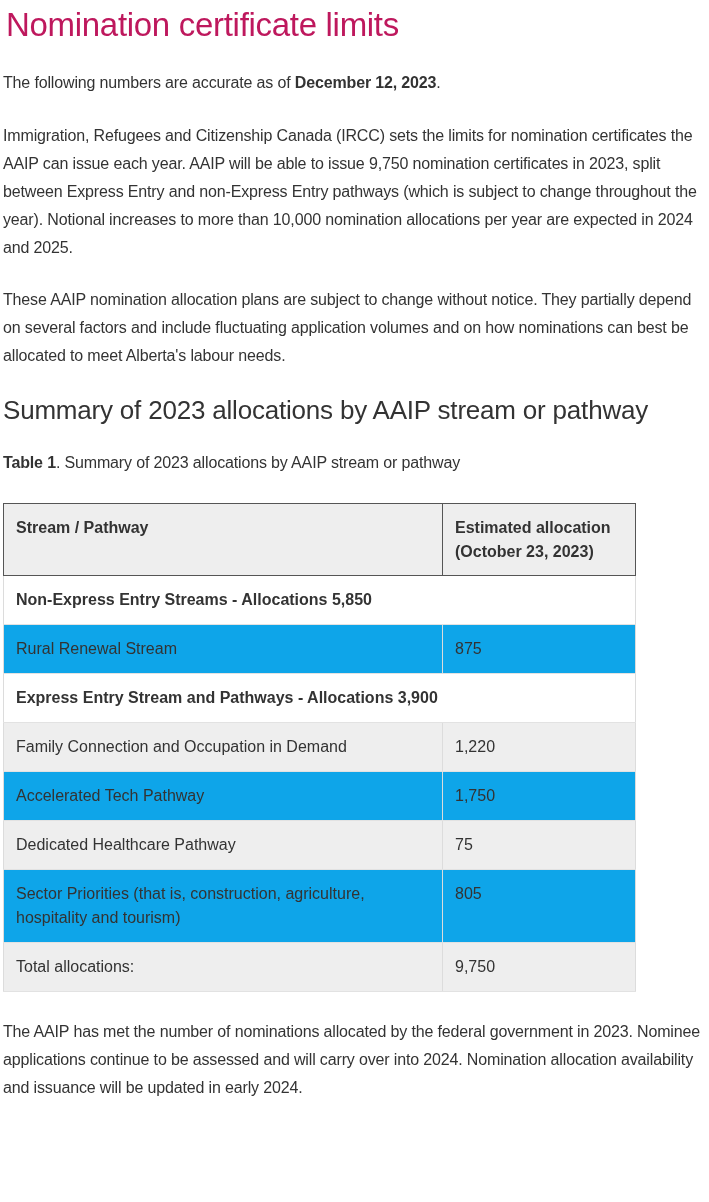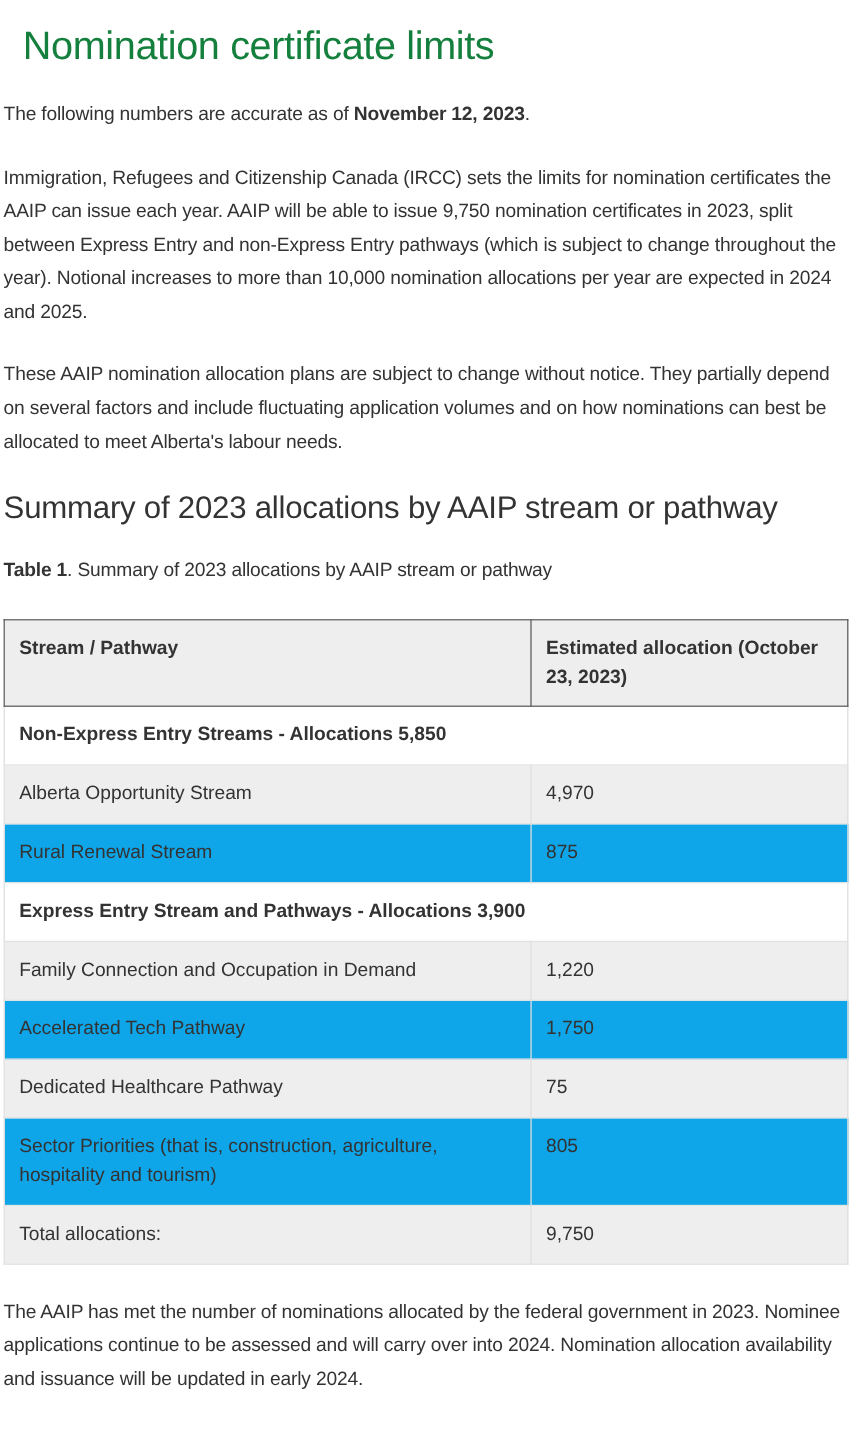--- a/index.html
+++ b/index.html
@@ -6,40 +6,40 @@
   body {
     width: 709px; height: 1202px; overflow: hidden;
     font-family: "Liberation Sans", sans-serif;
     color: #333333;
     position: relative;
   }
   .page { padding: 0 0 0 3px; }
   h1 {
     font-family: "Liberation Sans", sans-serif;
     font-weight: 400; font-size: 33px; line-height: 40px;
-    margin: 16px; padding-top: 2px; color: #15803d;
+    margin: 3px; padding-top: 2px; color: #be185d;
     letter-spacing: -0.3px;
   }
   p {
     font-size: 16px; line-height: 28px; margin: 0; color: #333;
     letter-spacing: -0.15px;
   }
   .p-asof { margin-top: 24px; }
   .p-intro { margin-top: 25px; }
   .p-plans { margin-top: 24px; }
   h2 {
     font-weight: 400; font-size: 26px; line-height: 30px;
     margin: 25px 0 0 0; color: #333; letter-spacing: -0.2px;
   }
   .caption { margin-top: 24px; font-size: 16px; line-height: 28px; }
   .caption b { font-weight: 700; }
   table {
     margin-top: 26px;
     border-collapse: collapse;
-    width: 704px;
+    width: 633px;
     font-size: 16px;
     color: #333;
   }
   th {
     background: #eeeeee;
     text-align: left; vertical-align: top;
     font-weight: 700; padding: 12px 12px 11px 12px;
     line-height: 24px;
     border: 1px solid #555555;
   }
@@ -56,44 +56,40 @@
   tr.shade td { background: #eeeeee; }
   tr.plain td { background: #0ea5e9; }
   .p-footer { margin-top: 26px; }
 </style>
 </head>
 <body>
 
 <div class="page">
   <h1>Nomination certificate limits</h1>
 
-  <p class="p-asof"><span>The following numbers are accurate as of </span><b>November 12, 2023</b><span>.</span></p>
+  <p class="p-asof"><span>The following numbers are accurate as of </span><b>December 12, 2023</b><span>.</span></p>
 
   <p class="p-intro">Immigration, Refugees and Citizenship Canada (IRCC) sets the limits for nomination certificates the AAIP can issue each year. AAIP will be able to issue 9,750 nomination certificates in 2023, split between Express Entry and non-Express Entry pathways (which is subject to change throughout the year). Notional increases to more than 10,000 nomination allocations per year are expected in 2024 and 2025.</p>
 
   <p class="p-plans">These AAIP nomination allocation plans are subject to change without notice. They partially depend on several factors and include fluctuating application volumes and on how nominations can best be allocated to meet Alberta's labour needs.</p>
 
   <h2>Summary of 2023 allocations by AAIP stream or pathway</h2>
 
   <p class="caption"><b>Table 1</b><span>. Summary of 2023 allocations by AAIP stream or pathway</span></p>
 
   <table>
     <thead>
       <tr>
         <th class="c1">Stream / Pathway</th>
         <th>Estimated allocation (October 23, 2023)</th>
       </tr>
     </thead>
     <tbody>
       <tr class="group">
         <td colspan="2">Non-Express Entry Streams - Allocations 5,850</td>
-      </tr>
-      <tr class="shade">
-        <td>Alberta Opportunity Stream</td>
-        <td>4,970</td>
       </tr>
       <tr class="plain">
         <td>Rural Renewal Stream</td>
         <td>875</td>
       </tr>
       <tr class="group">
         <td colspan="2">Express Entry Stream and Pathways - Allocations 3,900</td>
       </tr>
       <tr class="shade">
         <td>Family Connection and Occupation in Demand</td>

